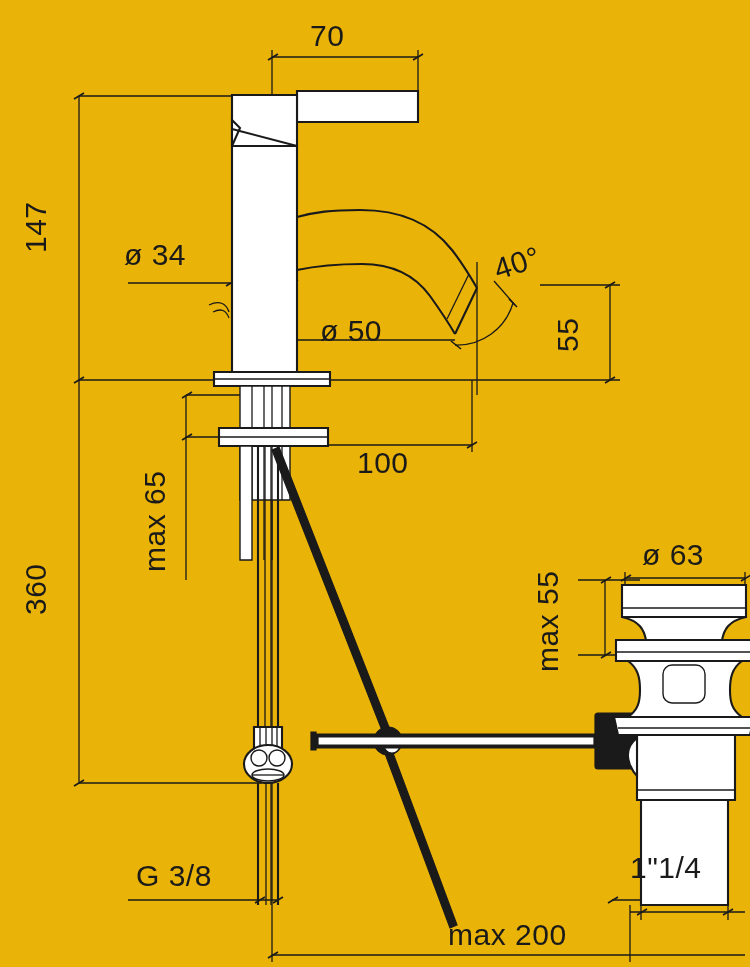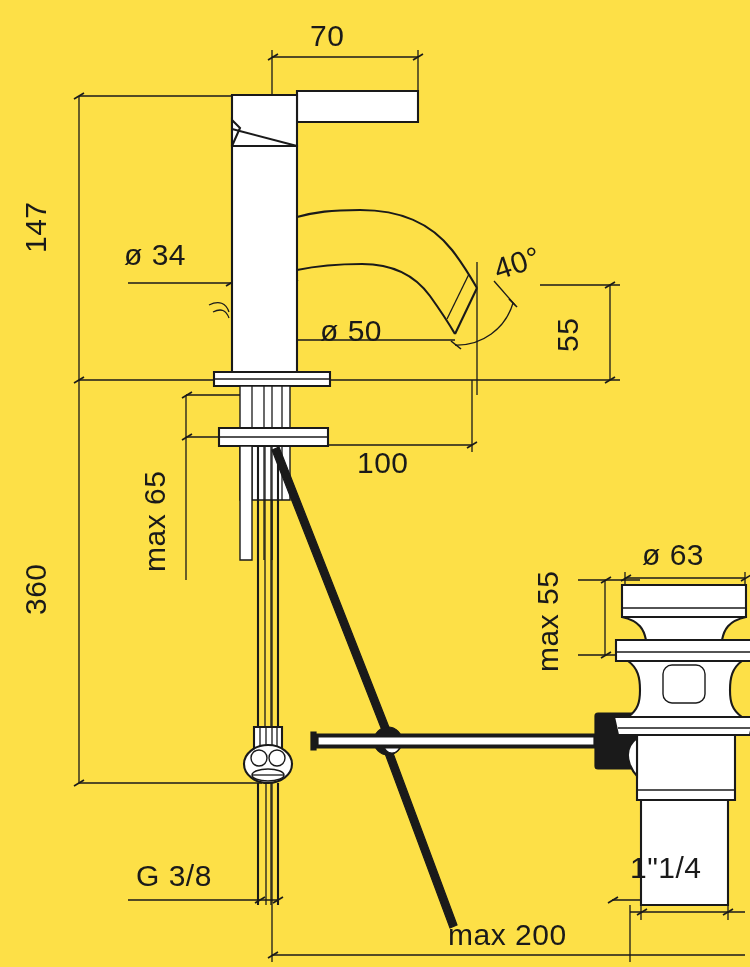--- a/index.html
+++ b/index.html
@@ -5,21 +5,21 @@
 <style>
   html, body {
     margin: 0;
     padding: 0;
     background: #ffffff;
   }
   #sheet {
     position: relative;
     width: 750px;
     height: 967px;
-    background: #fde047;
+    background: #eab308;
     overflow: hidden;
     font-family: "Liberation Sans", sans-serif;
   }
   #sheet svg {
     position: absolute;
     top: 0;
     left: 0;
     width: 750px;
     height: 967px;
   }

